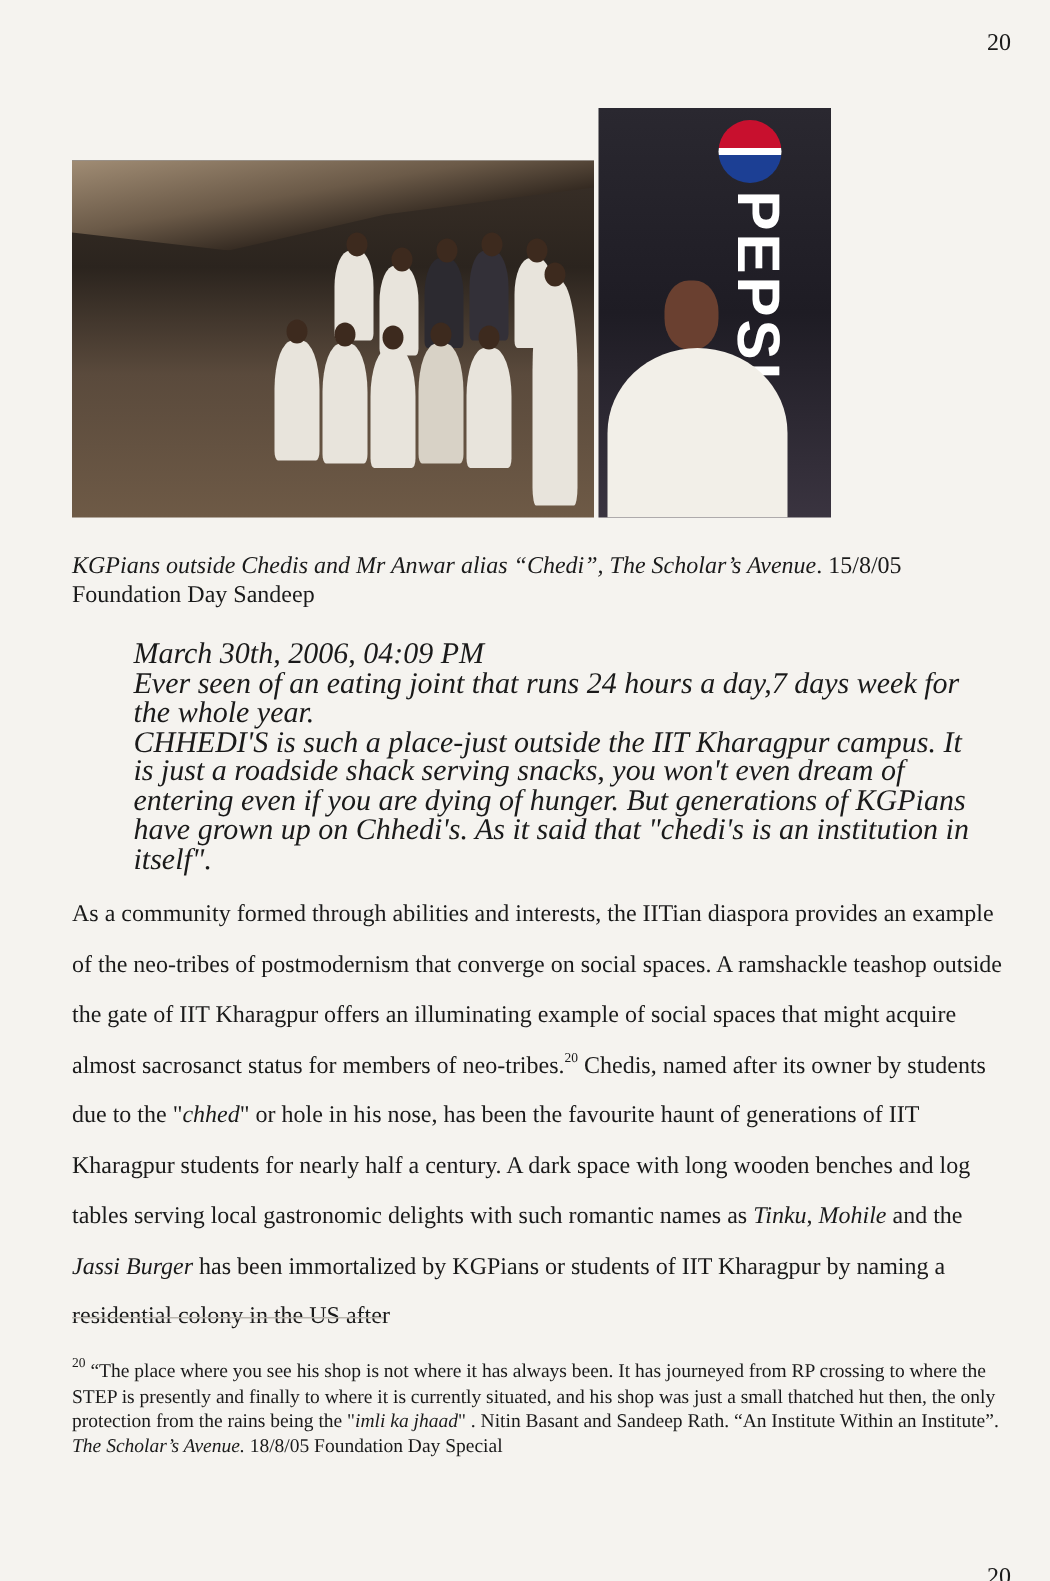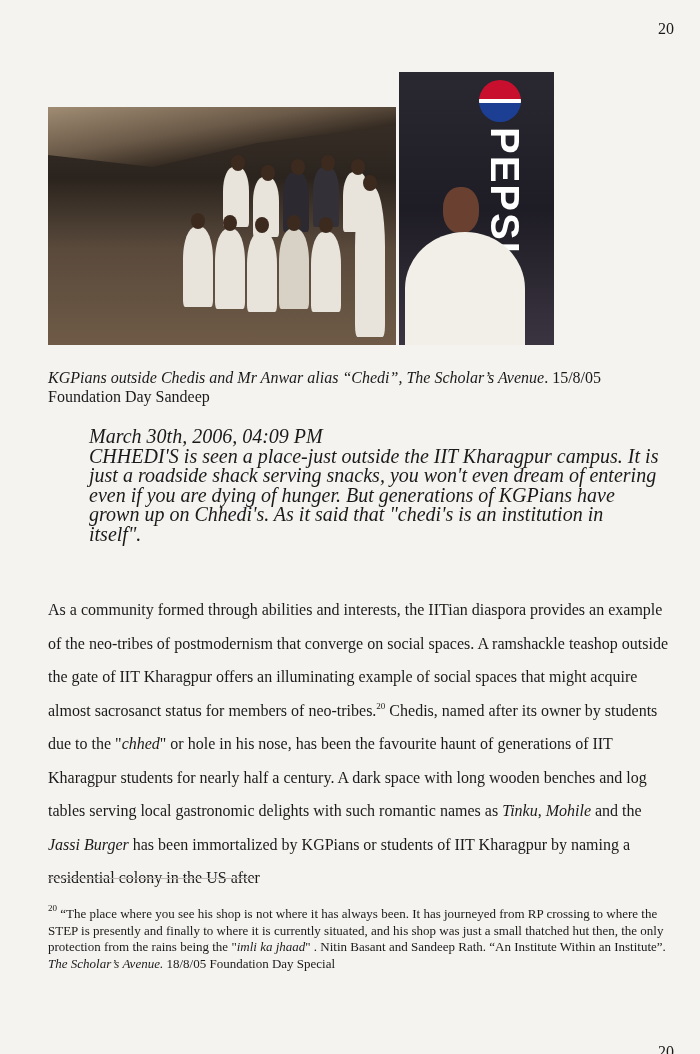--- a/index.html
+++ b/index.html
@@ -121,21 +121,22 @@
   <div class="man-body"></div>
 </div>
 
 <div class="caption">
   <i>KGPians outside Chedis and Mr Anwar alias “Chedi”, The Scholar’s Avenue</i><span>. 15/8/05</span><br>
   <span>Foundation Day Sandeep</span>
 </div>
 
 <div class="blockquote">
   <p>March 30th, 2006, 04:09 PM</p>
-  <p>CHHEDI'S is seen a place-just outside the IIT Kharagpur campus. It is just a roadside shack serving snacks, you won't even dream of entering even if you are dying of hunger. But generations of KGPians have grown up on Chhedi's.  As it said that "chedi's is an institution in itself".</p>
+  <p>Ever seen of an eating joint that runs 24 hours a day,7 days week for the whole year.</p>
+  <p>CHHEDI'S is such a place-just outside the IIT Kharagpur campus. It is just a roadside shack serving snacks, you won't even dream of entering even if you are dying of hunger. But generations of KGPians have grown up on Chhedi's.  As it said that "chedi's is an institution in itself".</p>
 </div>
 
 <div class="body-text">
   <p><span>As a community formed through abilities and interests, the IITian diaspora provides an example of the neo-tribes of postmodernism that converge on social spaces. A ramshackle teashop outside the gate of IIT Kharagpur offers an illuminating example of social spaces that might acquire almost sacrosanct status for members of neo-tribes.</span><sup>20</sup><span> Chedis, named after its owner by students due to the "</span><i>chhed</i><span>" or hole in his nose, has been the favourite haunt of generations of IIT Kharagpur students for nearly half a century. A dark space with long wooden benches and log tables serving local gastronomic delights with such romantic names as </span><i>Tinku</i><span>, </span><i>Mohile</i><span> and the </span><i>Jassi Burger</i><span> has been immortalized by KGPians or students of IIT Kharagpur by naming a residential colony in the US after</span></p>
 </div>
 
 <div class="footnote-rule"></div>
 
 <div class="footnote">
   <sup>20</sup><span> “The place where you see his shop is not where it has always been. It has journeyed from RP crossing to where the STEP is presently and finally to where it is currently situated, and his shop was just a small thatched hut then, the only protection from the rains being the "</span><i>imli ka jhaad</i><span>" . Nitin Basant and Sandeep Rath. “An Institute Within an Institute”. </span><i>The Scholar’s Avenue.</i><span> 18/8/05 Foundation Day Special</span>

